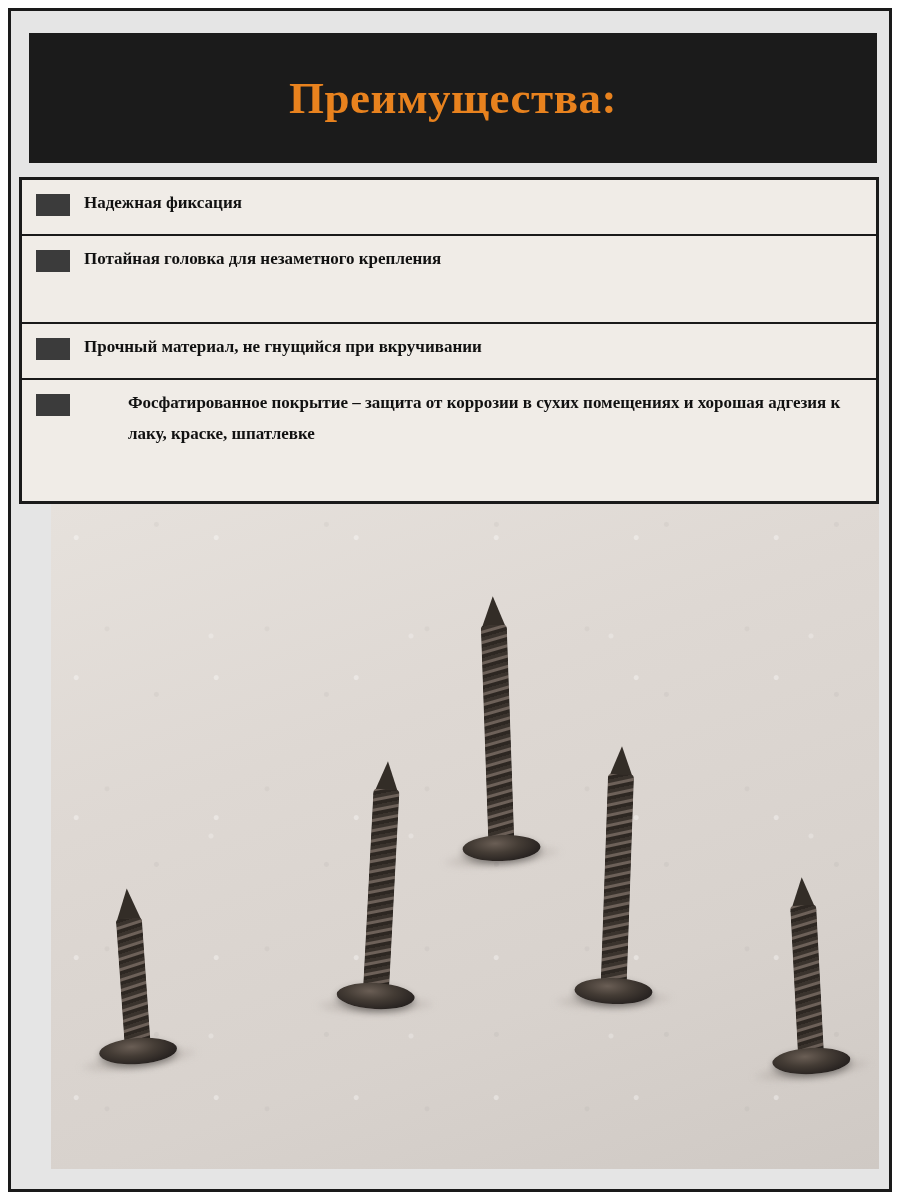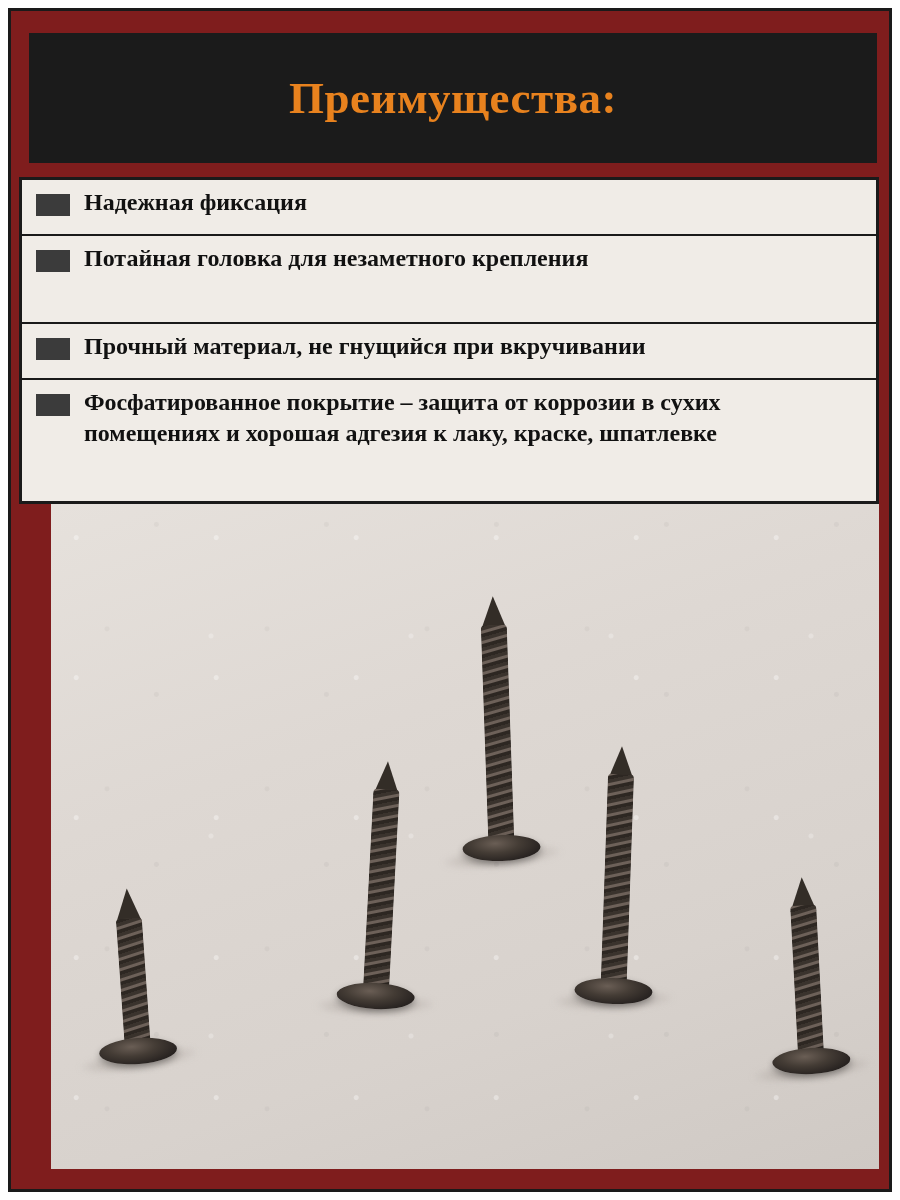--- a/index.html
+++ b/index.html
@@ -22,21 +22,21 @@
     background: #ffffff;
     box-sizing: border-box;
     padding: 8px;
   }
   .frame {
     position: relative;
     width: 884px;
     height: 1184px;
     border: 3px solid #1a1a1a;
     box-sizing: border-box;
-    background: #7f1d1d;
+    background: #e5e5e5;
     overflow: hidden;
   }
 
   
   .header {
     position: absolute;
     left: 18px;
     top: 22px;
     width: 848px;
     height: 130px;
@@ -71,40 +71,41 @@
   .benefit-row {
     position: relative;
     display: flex;
     align-items: flex-start;
     border-bottom: 2px solid #1a1a1a;
     box-sizing: border-box;
     padding: 0;
   }
   .benefit-row:last-child {
     border-bottom: none;
+    gap: 44px;
   }
   .bullet-cell {
     flex: 0 0 62px;
     display: flex;
     align-items: flex-start;
     justify-content: center;
     padding-top: 14px;
     box-sizing: border-box;
   }
   .bullet-box {
     width: 34px;
     height: 22px;
     background: #3b3b3b;
     display: block;
   }
   .benefit-text {
     flex: 1 1 auto;
     font-family: "Liberation Serif", serif;
     font-weight: bold;
-    font-size: 24px;
+    font-size: 17px;
     line-height: 31px;
     color: #111111;
     padding: 7px 14px 9px 0;
     box-sizing: border-box;
   }
   .row-1 { height: 56px; }
   .row-2 { height: 56px; }
   .row-3 { height: 88px; }
   .row-4 { height: 124px; }
 

